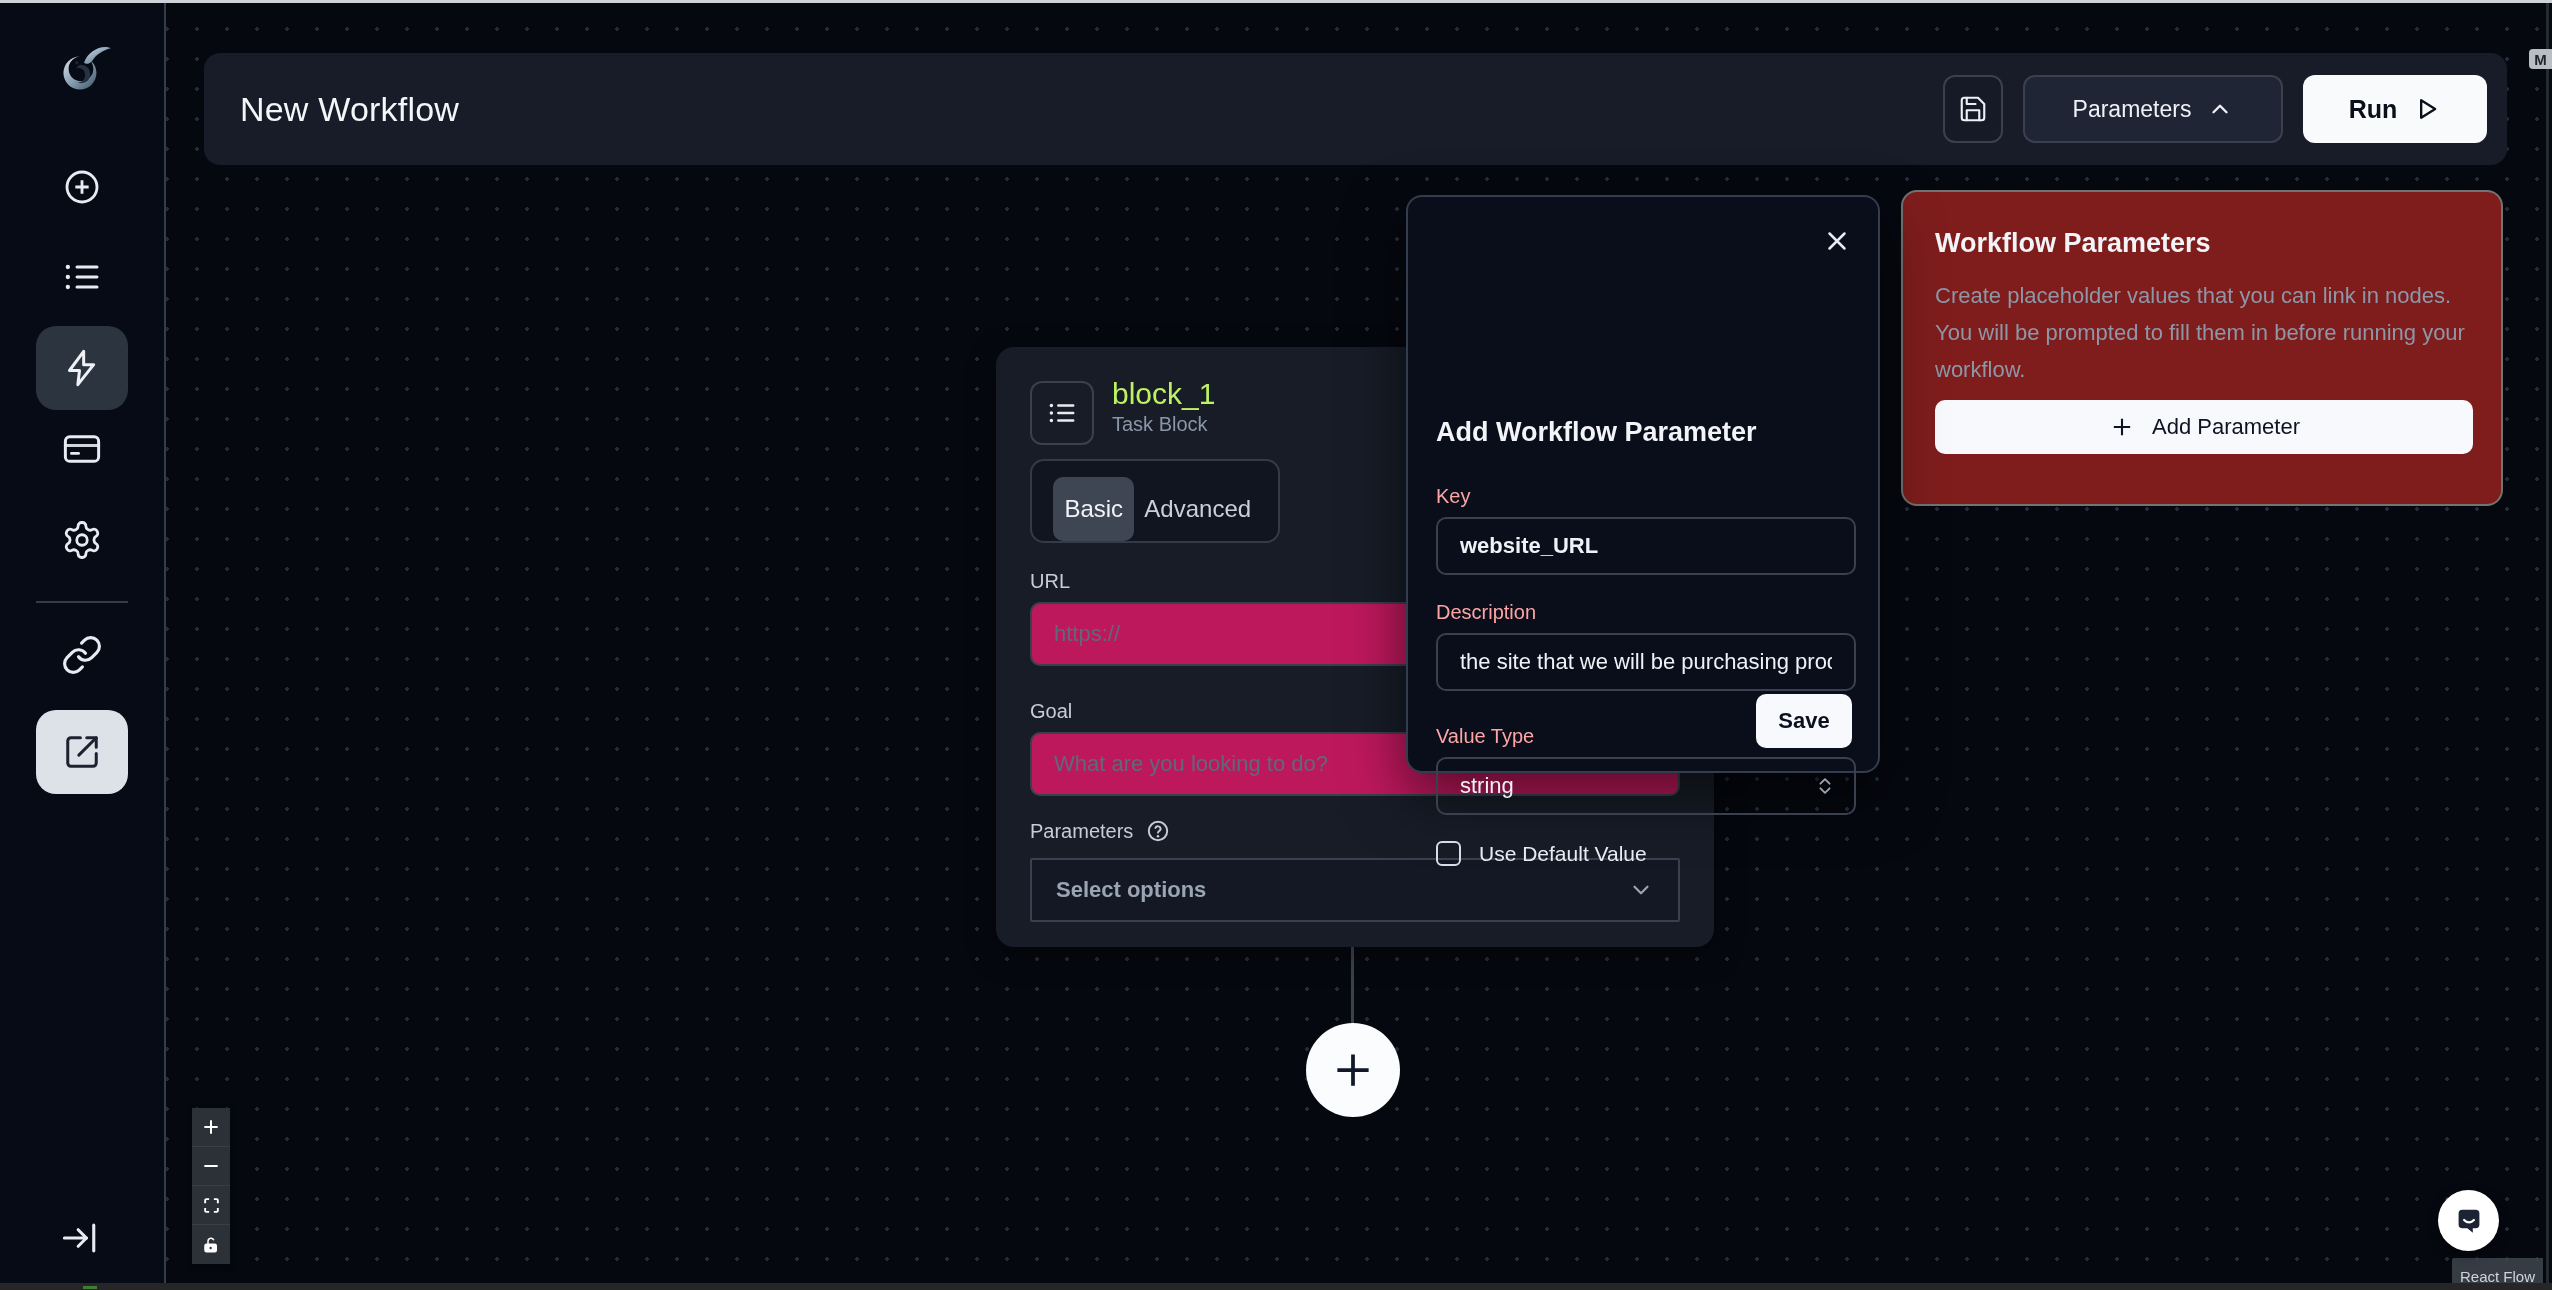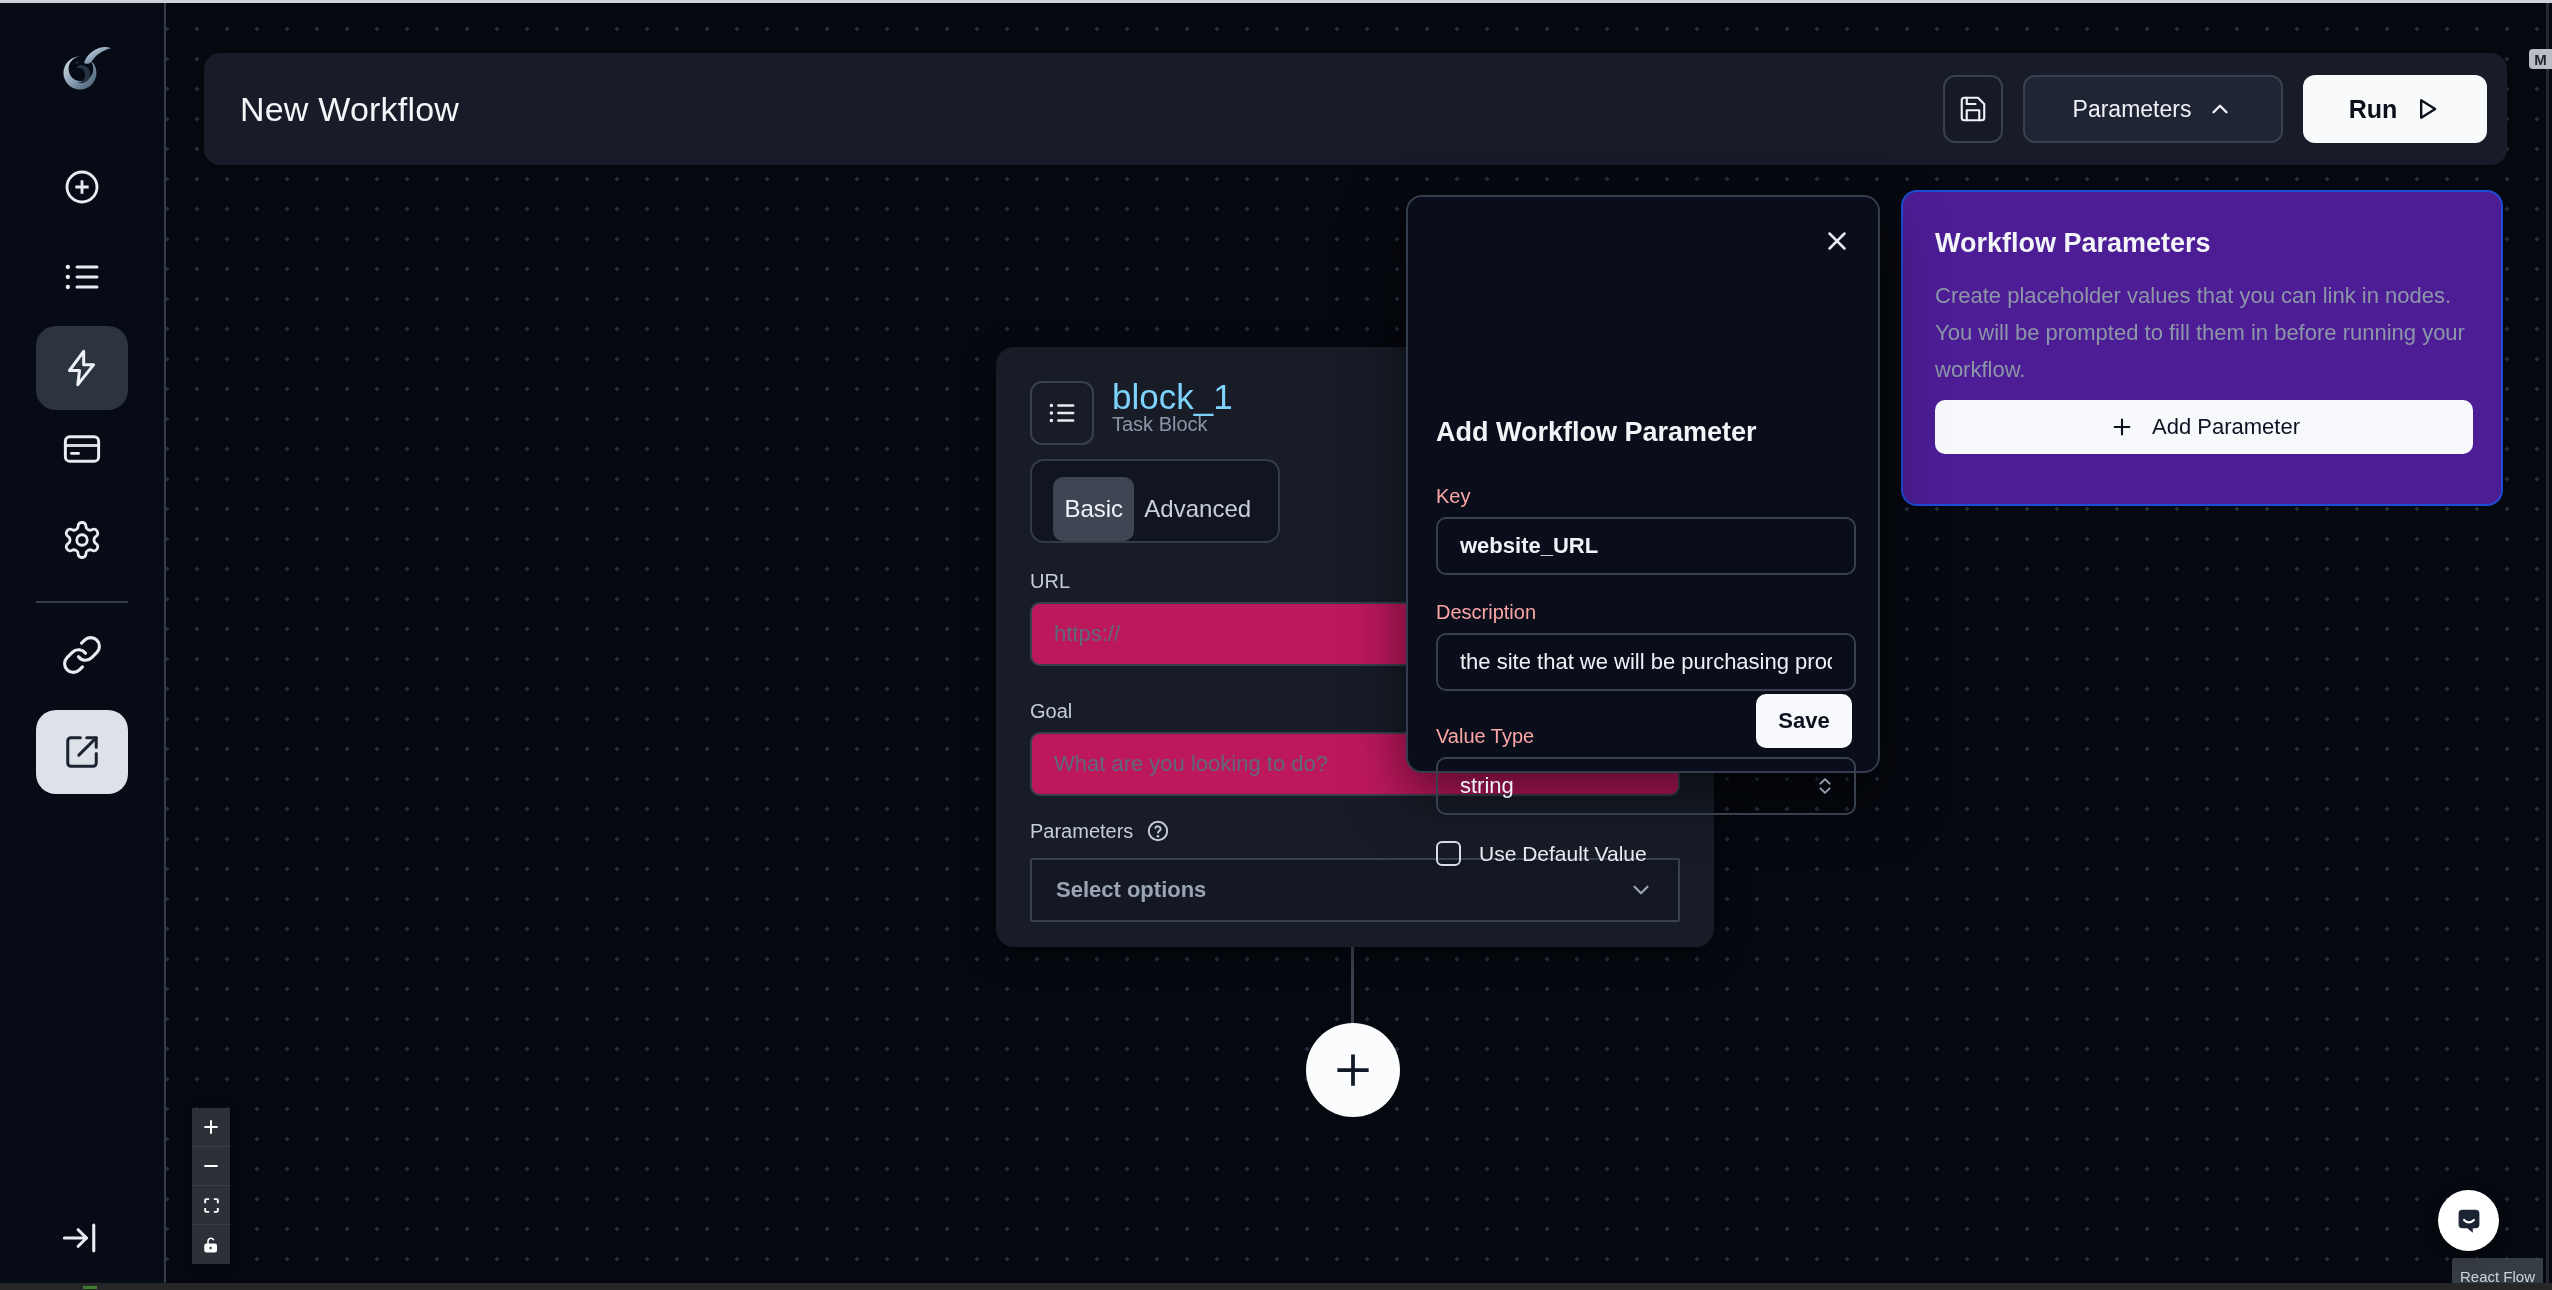--- a/index.html
+++ b/index.html
@@ -44,21 +44,21 @@
   #parameters-btn { width:260px; height:68px; border-radius:12px; border:2px solid #39414e; background:#1f2534;
     display:flex; align-items:center; justify-content:center; gap:16px; color:#eef1f6; font-size:23px; font-weight:500; cursor:pointer; }
   #run-btn { width:184px; height:68px; border-radius:12px; border:none; background:#f8fafc; color:#0b0f1a;
     display:flex; align-items:center; justify-content:center; gap:16px; font-size:25px; font-weight:700; cursor:pointer; }
 
   
   #task-node { left:996px; top:347px; width:718px; height:600px; background:#171c27; border-radius:18px; z-index:5;
     box-shadow:0 8px 30px rgba(0,0,0,.35); }
   #node-icon-tile { left:34px; top:34px; width:64px; height:64px; border-radius:12px; border:2px solid #39414e;
     display:flex; align-items:center; justify-content:center; }
-  #node-title { left:116px; top:30px; font-size:35px; font-weight:500; color:#7dd3fc; }
+  #node-title { left:116px; top:30px; font-size:30px; font-weight:500; color:#bef264; }
   #node-subtitle { left:116px; top:66px; font-size:20px; color:#8b96a8; }
   #node-tabs { left:34px; top:112px; width:250px; height:84px; border:2px solid #333b49; background:#11151f;
     border-radius:14px; display:flex; align-items:flex-end; padding:0 21px; gap:4px; }
   .tab { height:64px; display:flex; align-items:center; justify-content:center; border-radius:10px;
     font-size:24px; cursor:pointer; }
   #tab-basic { width:88px; background:#3e4553; color:#f1f4f8; }
   #tab-advanced { width:128px; color:#c9d0da; }
   .field-label { font-size:20px; font-weight:500; color:#c6cdd8; }
   #url-label { left:34px; top:223px; }
   #url-input { left:34px; top:255px; width:650px; height:64px; }
@@ -91,21 +91,21 @@
     border-radius:10px; display:flex; align-items:center; justify-content:space-between; padding:0 18px 0 22px; cursor:pointer; }
   #vt-select span { font-size:22px; color:#eef1f6; }
   #default-row { position:absolute; left:28px; top:644px; display:flex; align-items:center; gap:18px; }
   #default-checkbox { width:25px; height:25px; border:2px solid #d7dde6; border-radius:6px; background:transparent; cursor:pointer; }
   #default-label { font-size:21px; font-weight:500; color:#e8ecf2; }
   #modal-save-btn { position:absolute; left:348px; top:497px; width:96px; height:54px; border:none; border-radius:10px;
     background:#f7f9fc; color:#0c111d; font-size:22px; font-weight:700; cursor:pointer; }
   #modal-close-btn { position:absolute; left:414px; top:28px; width:32px; height:32px; background:transparent; border:none; cursor:pointer; }
 
   
-  #params-panel { left:1901px; top:190px; width:602px; height:316px; background:#4c1d95; border:2px solid #1d4ed8;
+  #params-panel { left:1901px; top:190px; width:602px; height:316px; background:#7f1d1d; border:2px solid #737373;
     border-radius:16px; z-index:15; padding:36px 32px; }
   #panel-title { font-size:27px; font-weight:600; color:#f2f4f8; }
   #panel-desc { margin-top:18px; width:544px; font-size:22px; line-height:37px; color:#8d97a8; }
   #add-param-btn { position:absolute; left:32px; top:208px; width:538px; height:54px; border:none; border-radius:10px;
     background:#f7f9fc; color:#0d1322; display:flex; align-items:center; justify-content:center; gap:16px;
     font-size:22px; font-weight:400; cursor:pointer; }
 
   
   #rf-controls { left:192px; top:1108px; width:38px; z-index:8; box-shadow:0 2px 6px rgba(0,0,0,.4); }
   .rf-btn { width:38px; height:39px; background:#2c3138; border:none; border-bottom:1px solid #3a3f47;

